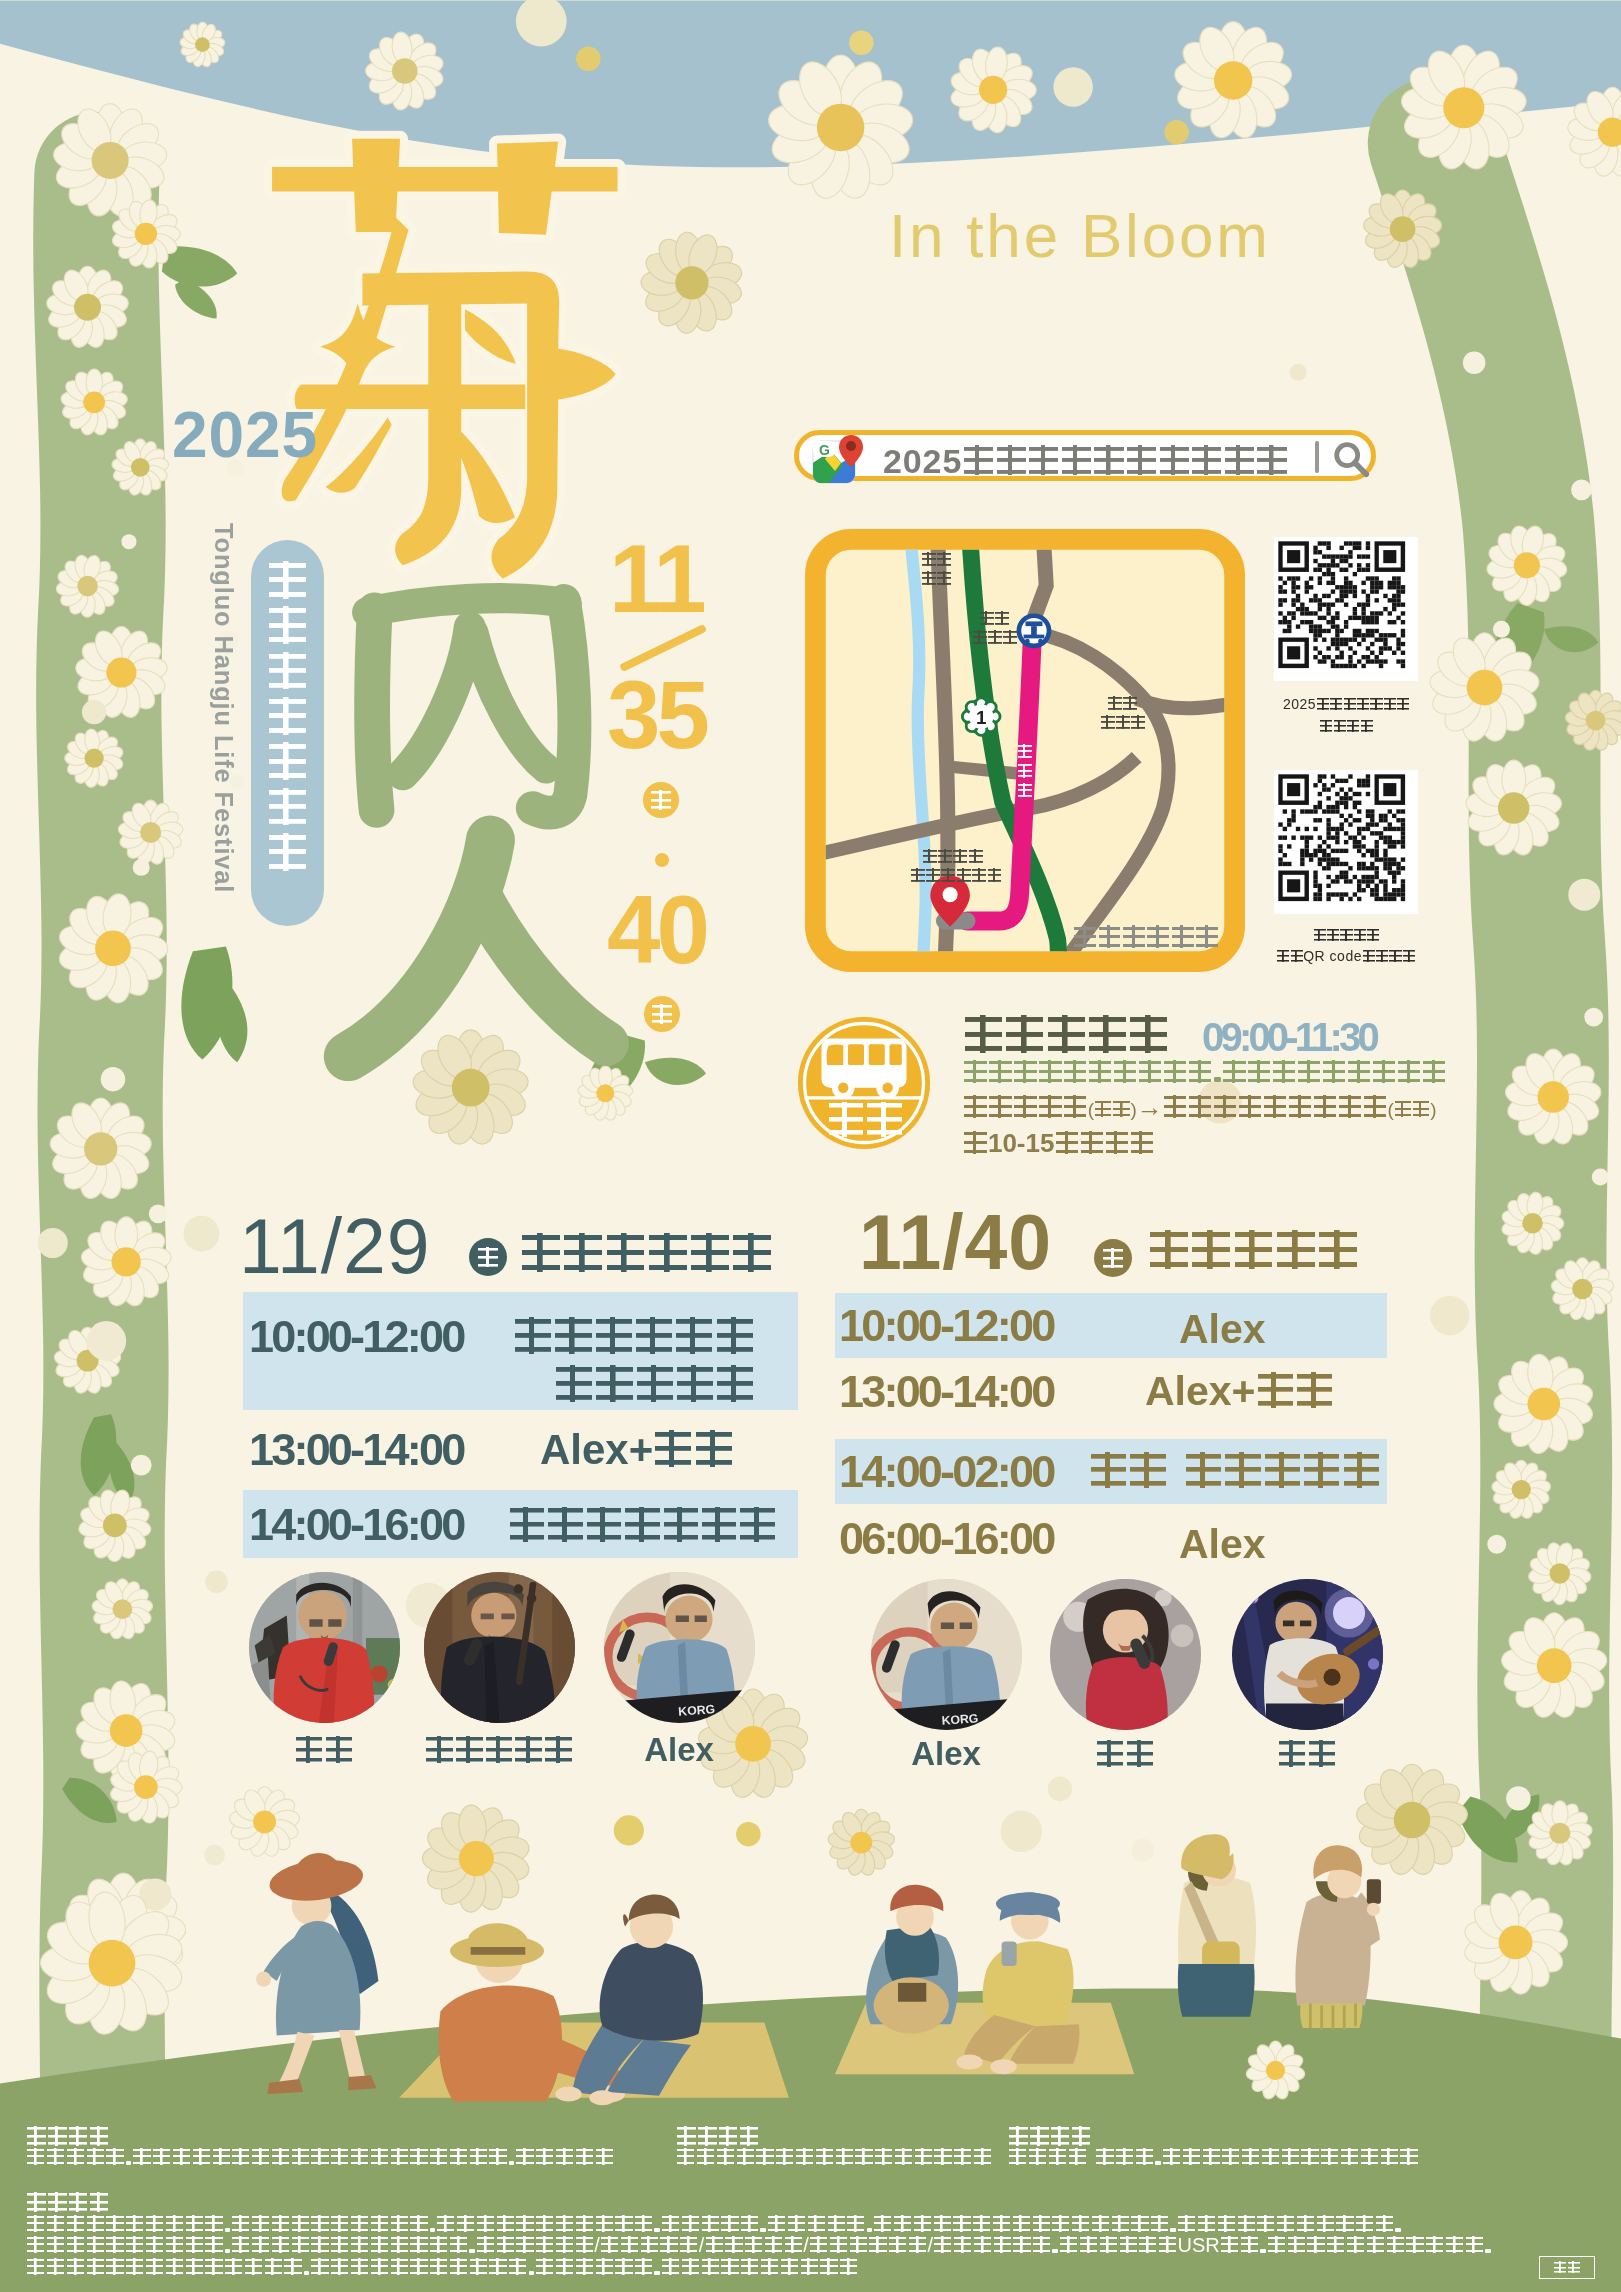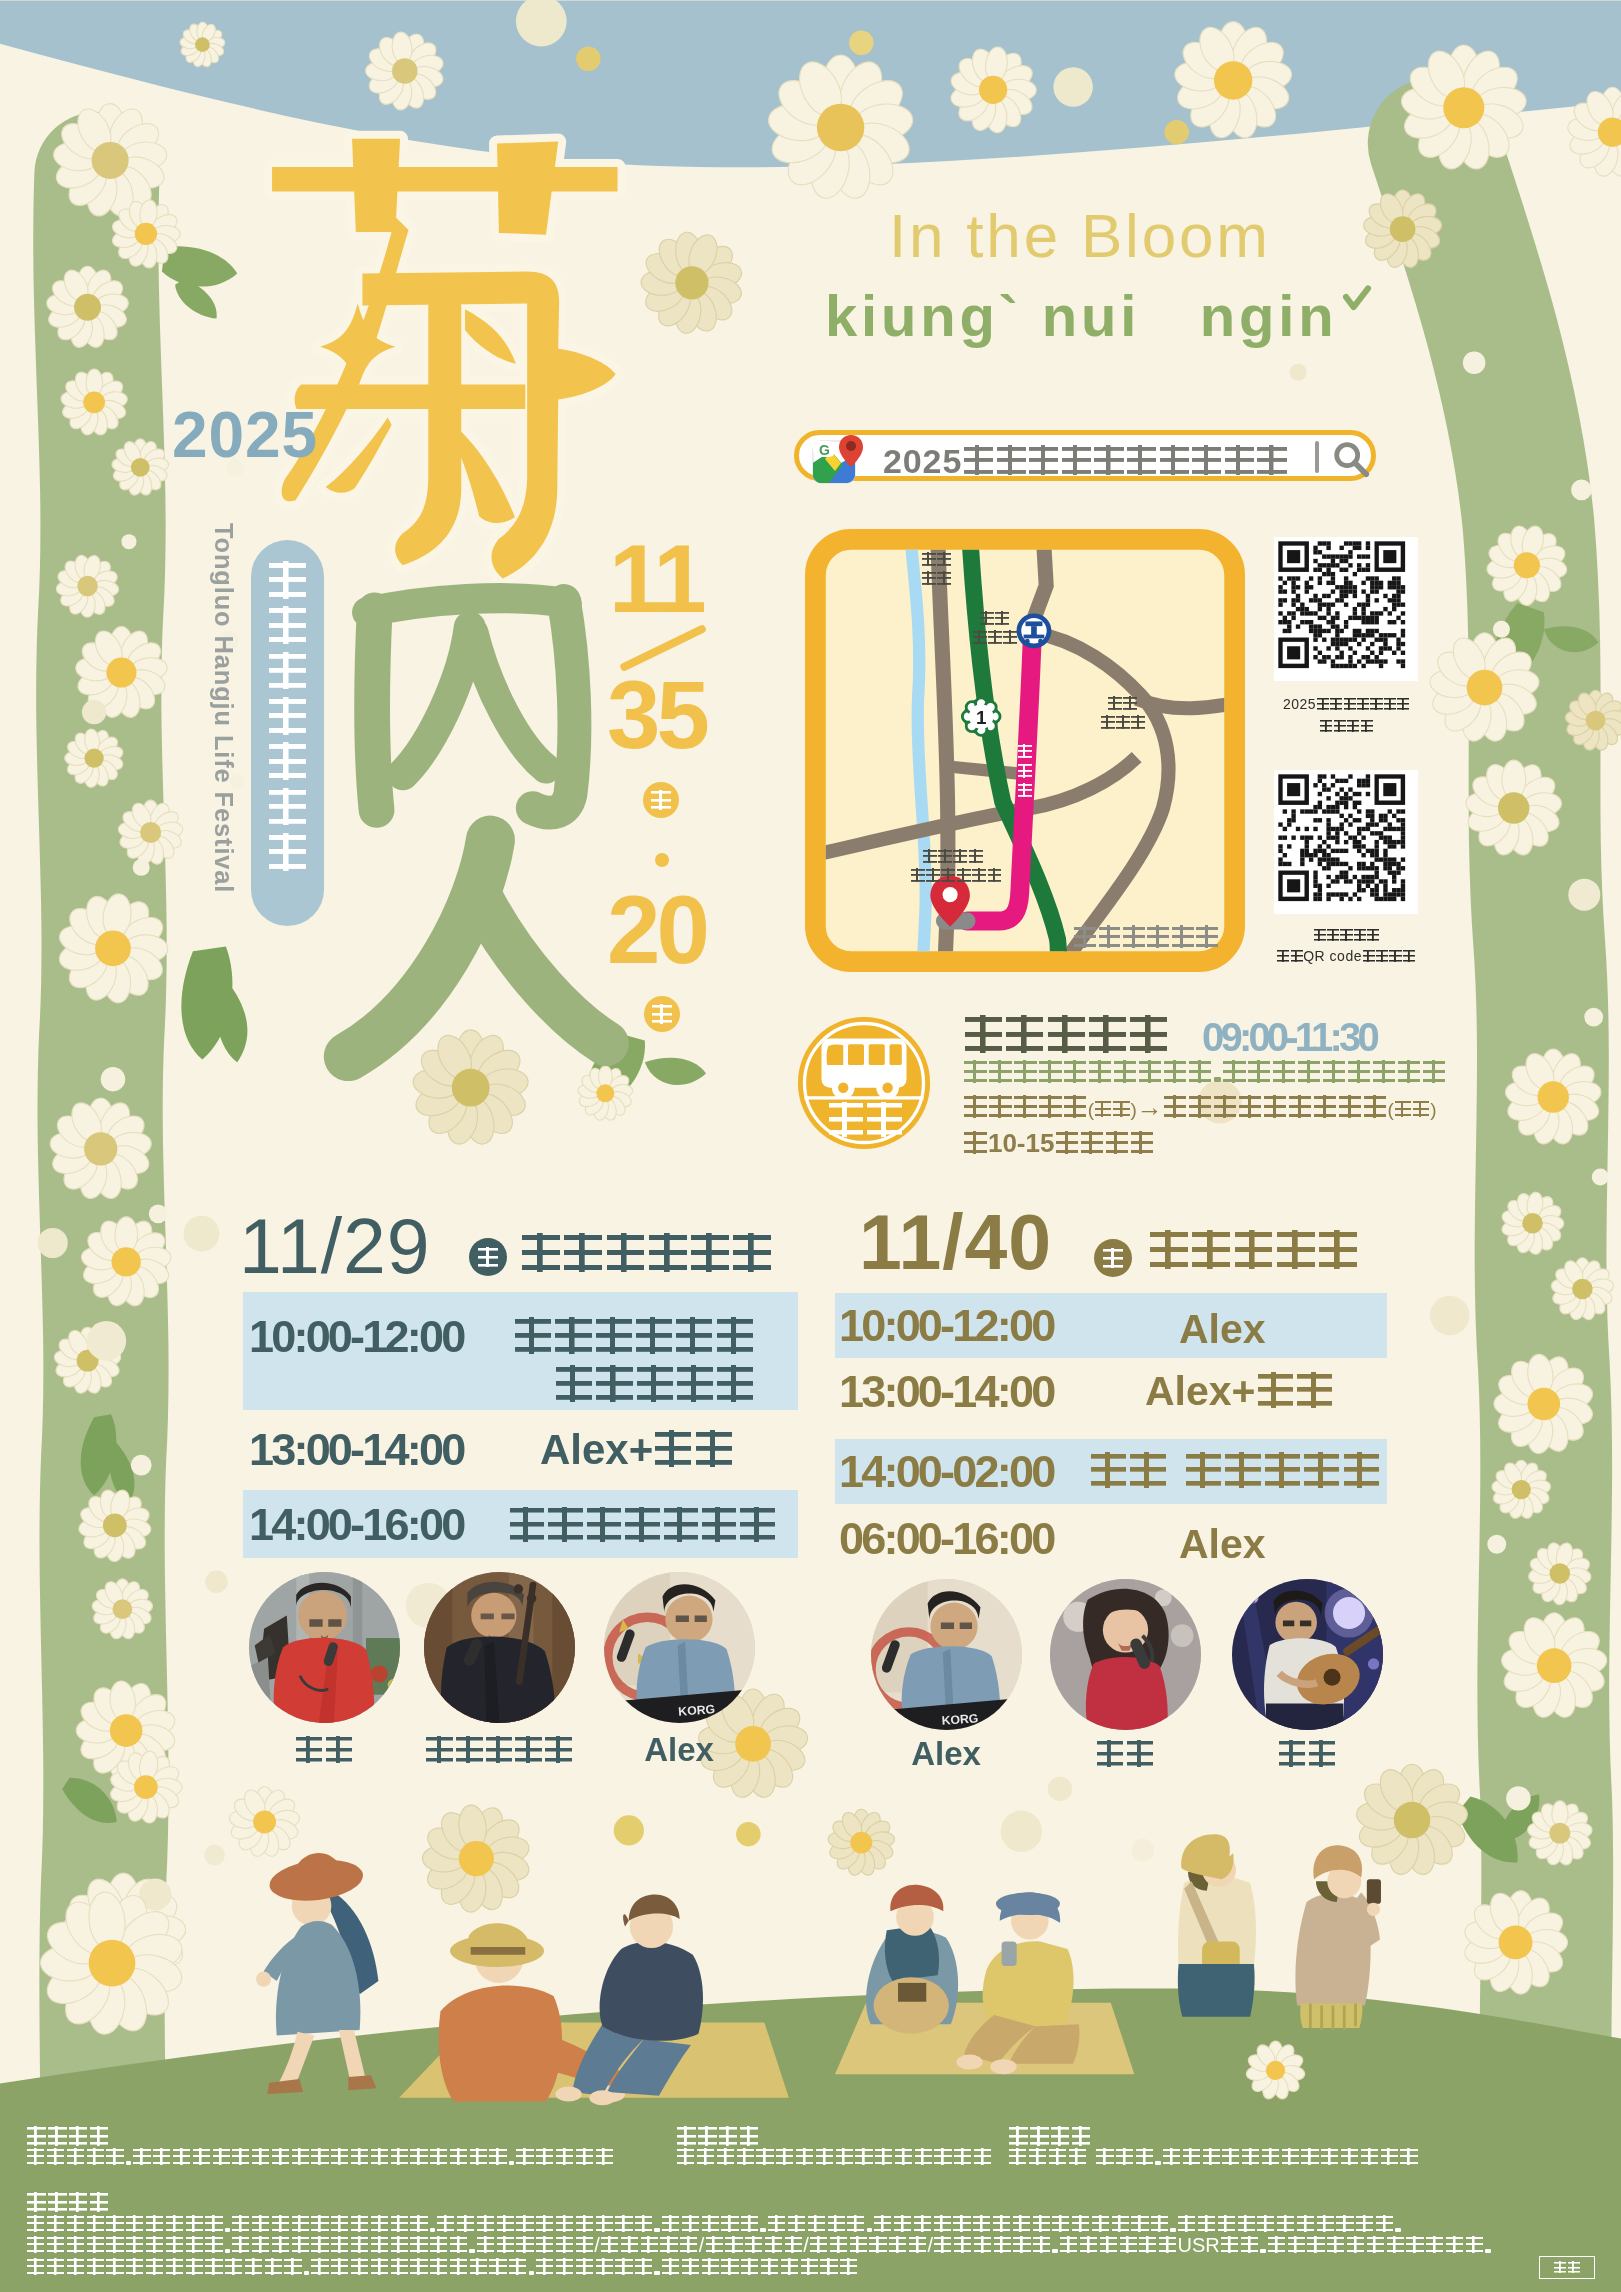--- a/index.html
+++ b/index.html
@@ -1070,37 +1070,34 @@
       <b class="z"></b>
       <b class="z"></b>
       <b class="z"></b>
       <b class="z"></b>
     </div>
 
 <div class="abs" style="left:209px;top:523px;font-size:25.4px;font-weight:bold;color:#9aa09e;writing-mode:vertical-rl;text-orientation:sideways;letter-spacing:0.9px">Tongluo Hangju Life Festival</div>
 
 <div class="abs" style="left:889px;top:200px;font-size:62px;font-weight:normal;color:#e2cb6f;letter-spacing:2.8px">In the Bloom</div>
 
-<div class="abs" style="left:825px;top:282px;font-size:58px;font-weight:bold;color:#8fae67;letter-spacing:3.8px">kiung`&nbsp;nui&nbsp;&nbsp;&nbsp;ngin<svg width="30" height="34" viewBox="0 0 34 40" style="margin-left:4.7px;vertical-align:17px">
-        <path d="M4,14 L13,26 L30,4" fill="none" stroke="#8fae67" stroke-width="7" stroke-linecap="round" stroke-linejoin="round"></path>
-      </svg></div>
 
 <div class="abs dt" style="left:609px;top:524px">11</div>
 
 <div class="abs" style="left:616px;top:644px;width:94px;height:7.5px;background:#f1c14b;border-radius:3.8px;transform:rotate(-26deg)"></div>
 
 <div class="abs dt" style="left:607px;top:660px">35</div>
 
 <div class="abs cir" style="left:643px;top:782px;background:#f1c14b">
       <b class="z" style="color:#fff"></b>
     </div>
 
 <div class="abs" style="left:655px;top:853px;width:14px;height:14px;border-radius:50%;background:#f1c14b"></div>
 
-<div class="abs dt" style="left:607px;top:875px">20</div>
+<div class="abs dt" style="left:607px;top:875px">40</div>
 
 <div class="abs cir" style="left:644px;top:996px;background:#f1c14b">
       <b class="z" style="color:#fff"></b>
     </div>
 
 <div class="abs" style="left:794px;top:430px;width:582px;height:51px;background:#fff;border:5.6px solid #f0b42c;border-radius:31px"></div>
 
 <svg class="abs" style="left:810px;top:433px" width="60" height="56" viewBox="0 0 58 56">
 <rect x="2" y="8" width="42" height="42" rx="8" fill="#fff" stroke="#d8d8d8"></rect>
 <path d="M2,30 L20,18 L30,30 L44,22 L44,42 C44,46 40,50 36,50 L10,50 C6,50 2,46 2,42 Z" fill="#3e7bd6"></path>

